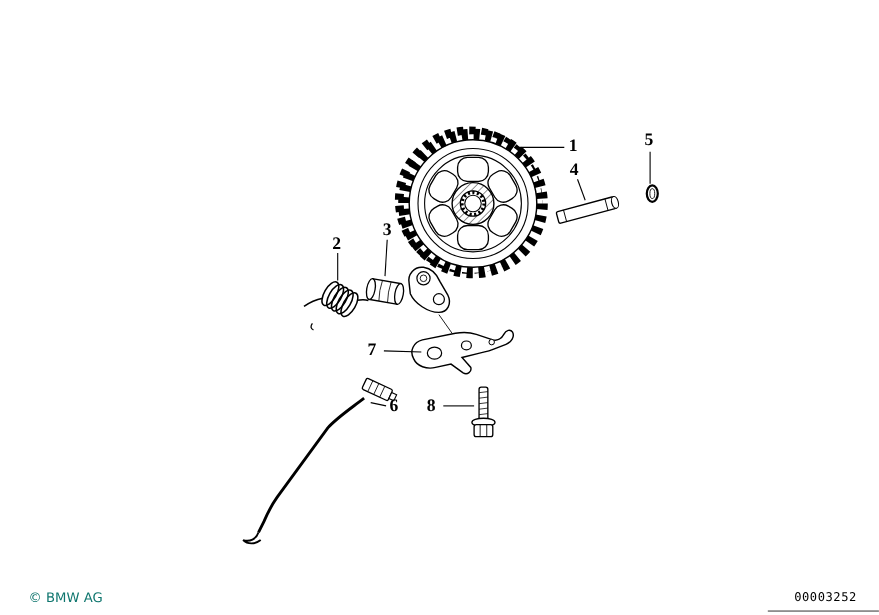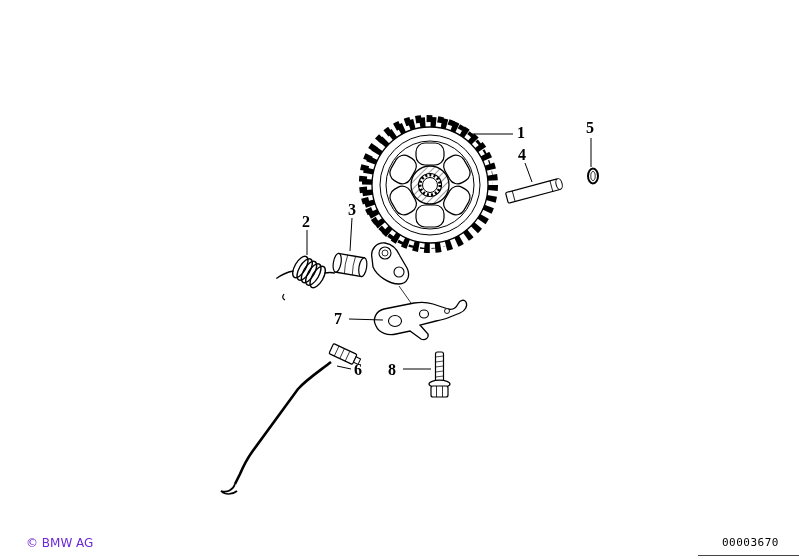--- a/index.html
+++ b/index.html
@@ -15,21 +15,21 @@
   .co1 { left:517px; top:125px; }
   .co2 { left:302px; top:214px; }
   .co3 { left:348px; top:202px; }
   .co4 { left:518px; top:147px; }
   .co5 { left:586px; top:120px; }
   .co6 { left:354px; top:362px; }
   .co7 { left:334px; top:311px; }
   .co8 { left:388px; top:362px; }
   .footer-copy {
     position:absolute; left:26px; top:536px;
-    font-family:"DejaVu Sans", sans-serif; font-size:12px; color:#6d28d9;
+    font-family:"DejaVu Sans", sans-serif; font-size:12px; color:#0f766e;
   }
   .footer-num {
     position:absolute; left:722px; top:536px;
     font-family:"DejaVu Sans Mono", monospace; font-size:11px;
     letter-spacing:0.5px; color:#000;
   }
   .num-underline {
     position:absolute; left:698px; top:555px; width:101px; height:1px;
     background:#444;
   }
@@ -174,16 +174,16 @@
   <div class="callout co1">1</div>
   <div class="callout co2">2</div>
   <div class="callout co3">3</div>
   <div class="callout co4">4</div>
   <div class="callout co5">5</div>
   <div class="callout co6">6</div>
   <div class="callout co7">7</div>
   <div class="callout co8">8</div>
 
   <div class="footer-copy">© BMW AG</div>
-  <div class="footer-num">00003670</div>
+  <div class="footer-num">00003252</div>
   <div class="num-underline"></div>
 
 </div>
 
 </body></html>

